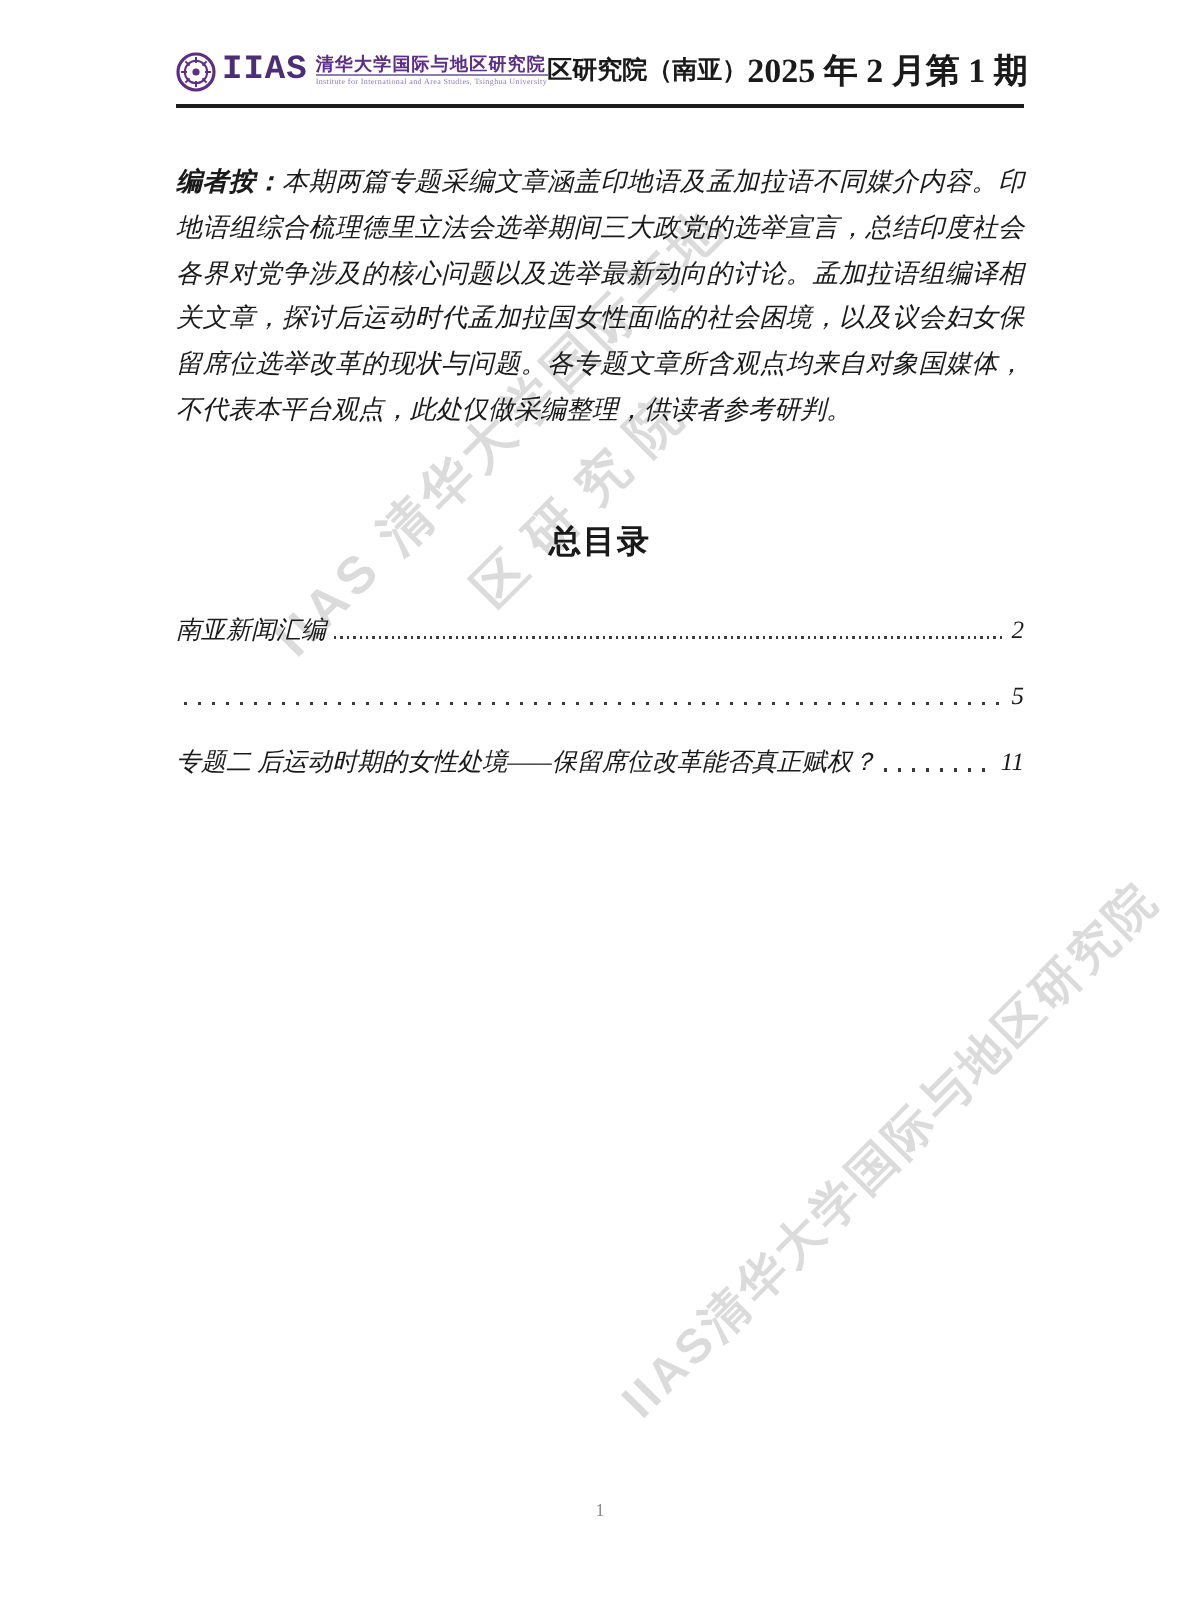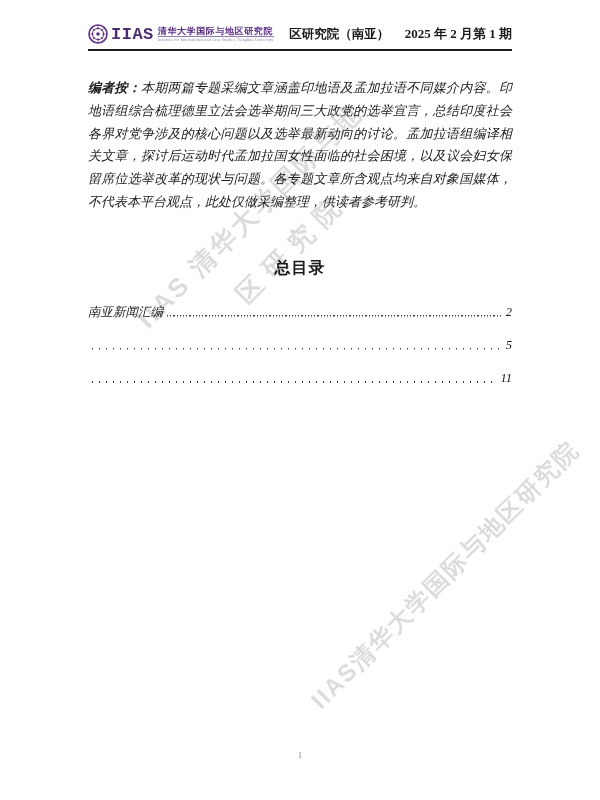--- a/index.html
+++ b/index.html
@@ -32,21 +32,21 @@
   .logo-cn {
     font-size:9px; font-weight:bold; color:#5c2e84;
     letter-spacing:0.6px; white-space:nowrap;
     border-bottom:0.5px solid #8c7fae; padding-bottom:0;
   }
   .logo-en {
     font-size:4px; color:#8c7fae; white-space:nowrap;
     margin-top:1px; letter-spacing:0.2px;
   }
   .masthead-title { font-weight:bold; font-size:12.5px; white-space:nowrap; }
-  .masthead-issue { font-weight:bold; font-size:13px; white-space:nowrap; }
+  .masthead-issue { font-weight:bold; font-size:17px; white-space:nowrap; }
 
   
   .note {
     margin:26px 0 0 0;
     font-size:13px; line-height:1.75;
     text-align:justify;
     font-style:italic;
   }
   .note .note-label { font-weight:bold; }
 
@@ -150,20 +150,21 @@
     <span class="leader dense"></span>
     <span class="toc-page">2</span>
   </div>
         <div class="toc-group"></div>
         <div class="toc-row">
     <span class="leader spaced"></span>
     <span class="toc-page">5</span>
   </div>
         <div class="toc-group"></div>
         <div class="toc-row">
+    <span class="toc-label">专题二 后运动时期的女性处境——保留席位改革能否真正赋权？</span>
     <span class="leader spaced"></span>
     <span class="toc-page">11</span>
   </div>
       </div>
 
   </div>
 
   <div class="pageno">1</div>
 </div>
 

